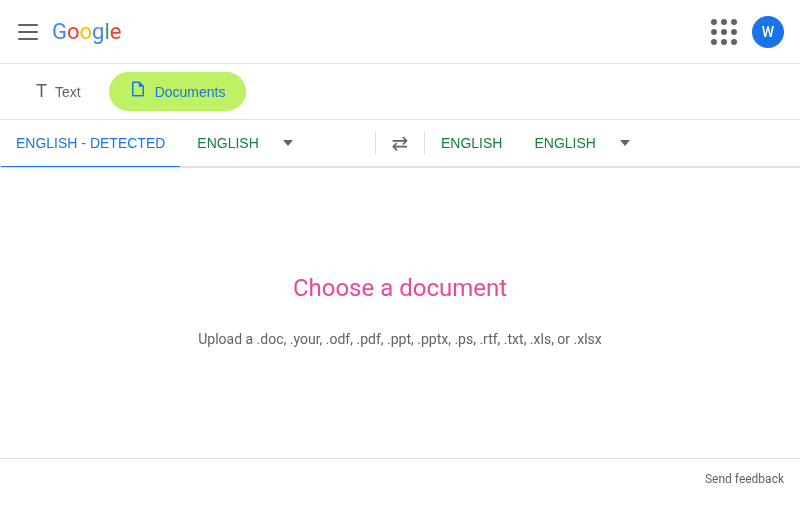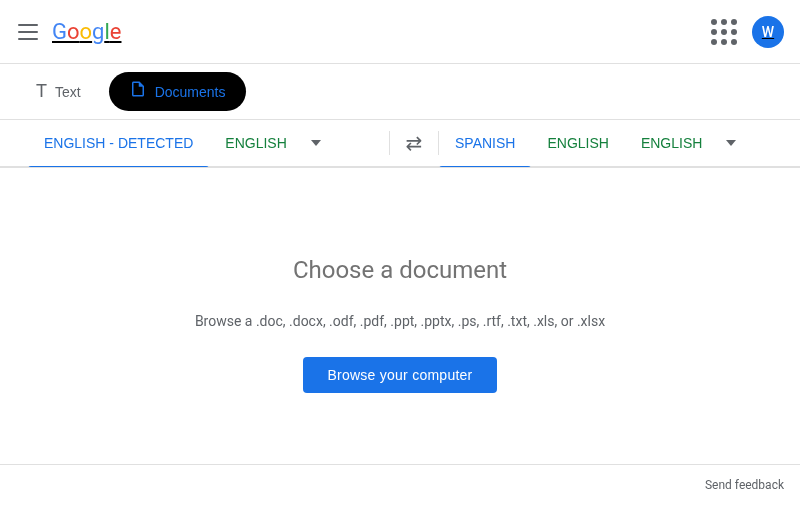--- a/index.html
+++ b/index.html
@@ -6,21 +6,20 @@
     body { font-family: 'Google Sans', Roboto, Arial, sans-serif; background: #fff; width: 800px; height: 516px; overflow: hidden; }
 
     
     .header {
       display: flex;
       align-items: center;
       justify-content: space-between;
       padding: 8px 16px;
       height: 64px;
       border-bottom: 1px solid #e0e0e0;
-      text-decoration: underline;
     }
     .header-left {
       display: flex;
       align-items: center;
       gap: 12px;
     }
     .menu-icon {
       width: 24px;
       height: 24px;
       cursor: pointer;
@@ -113,42 +112,41 @@
       padding: 8px 20px;
       border-radius: 24px;
       font-size: 14px;
       font-weight: 500;
       cursor: pointer;
       border: none;
       background: transparent;
       color: #5f6368;
     }
     .mode-tab.active {
-      background: #000000;
+      background: #bef264;
       color: #1a73e8;
       text-align: right;
     }
     .mode-tab-icon {
       font-size: 18px;
     }
 
     
     .lang-bar {
       display: flex;
       align-items: center;
       border-bottom: 2px solid #e0e0e0;
       height: 48px;
       position: relative;
     }
     .lang-source {
       display: flex;
       align-items: center;
       flex: 1;
       overflow: hidden;
-      padding-left: 28px;
     }
     .lang-btn {
       padding: 0 16px;
       height: 48px;
       display: flex;
       align-items: center;
       font-size: 14px;
       font-weight: 500;
       cursor: pointer;
       border: none;
@@ -216,21 +214,21 @@
       flex-direction: column;
       align-items: center;
       justify-content: center;
       height: calc(516px - 64px - 52px - 48px - 40px);
       padding: 20px;
       position: relative;
     }
     .choose-title {
       font-size: 24px;
       font-weight: 400;
-      color: #737373;
+      color: #ec4899;
       margin-bottom: 29px;
     }
     .choose-subtitle {
       font-size: 14px;
       color: #5f6368;
       margin-bottom: 28px;
       text-align: center;
     }
     .browse-btn {
       background: #1a73e8;
@@ -240,21 +238,21 @@
       padding: 10px 24px;
       font-size: 14px;
       font-weight: 500;
       cursor: pointer;
       letter-spacing: 0.25px;
     }
 
     
     .footer {
       position: absolute;
-      bottom: 12px;
+      bottom: 18px;
       left: 0;
       right: 0;
       height: 40px;
       display: flex;
       align-items: center;
       justify-content: flex-end;
       padding: 0 16px;
       border-top: 1px solid #e0e0e0;
     }
     .send-feedback {
@@ -328,30 +326,28 @@
     <button class="lang-dropdown-btn">
       <span class="chevron"></span>
     </button>
   </div>
   <div class="lang-divider"></div>
   <button class="swap-btn">
     <span class="swap-icon">⇄</span>
   </button>
   <div class="lang-divider"></div>
   <div class="lang-target">
-    <button class="lang-btn active-lang">SPANISH</button>
     <button class="lang-btn">ENGLISH</button>
     <button class="lang-btn">ENGLISH</button>
     <button class="lang-dropdown-btn">
       <span class="chevron"></span>
     </button>
   </div>
 </div>
 
 <div class="main-content">
   <h1 class="choose-title">Choose a document</h1>
-  <p class="choose-subtitle">Browse a .doc, .docx, .odf, .pdf, .ppt, .pptx, .ps, .rtf, .txt, .xls, or .xlsx</p>
-  <button class="browse-btn">Browse your computer</button>
+  <p class="choose-subtitle">Upload a .doc, .your, .odf, .pdf, .ppt, .pptx, .ps, .rtf, .txt, .xls, or .xlsx</p>
 </div>
 
 <div class="footer">
   <a class="send-feedback" href="#">Send feedback</a>
 </div>
 
 </body></html>

